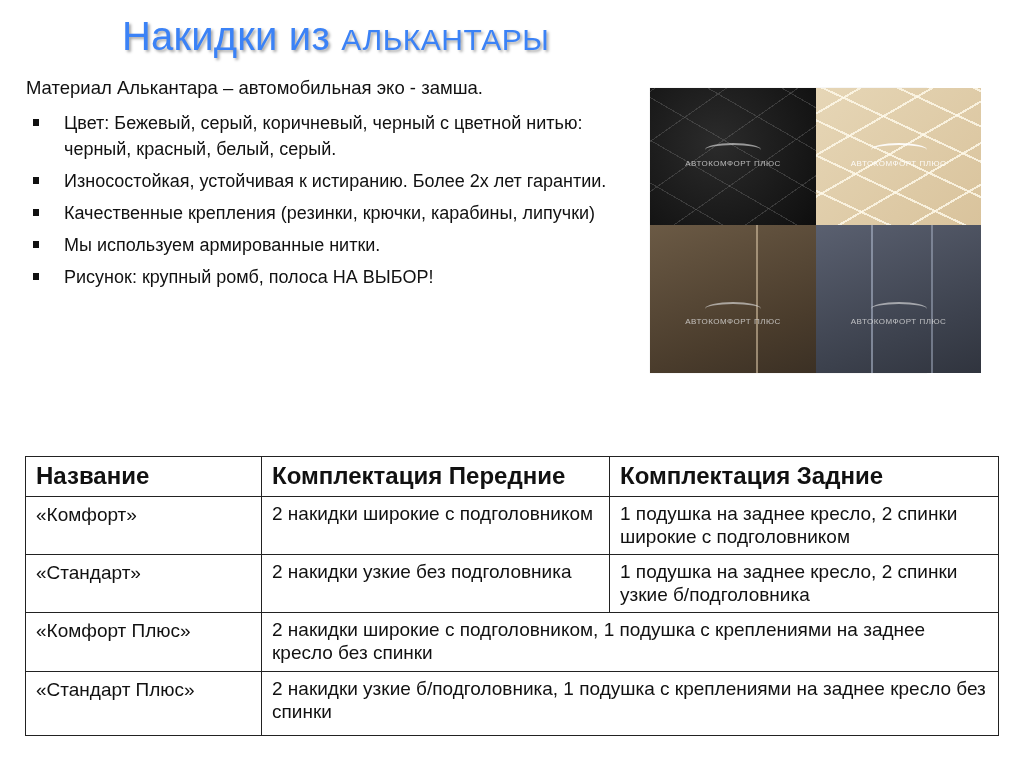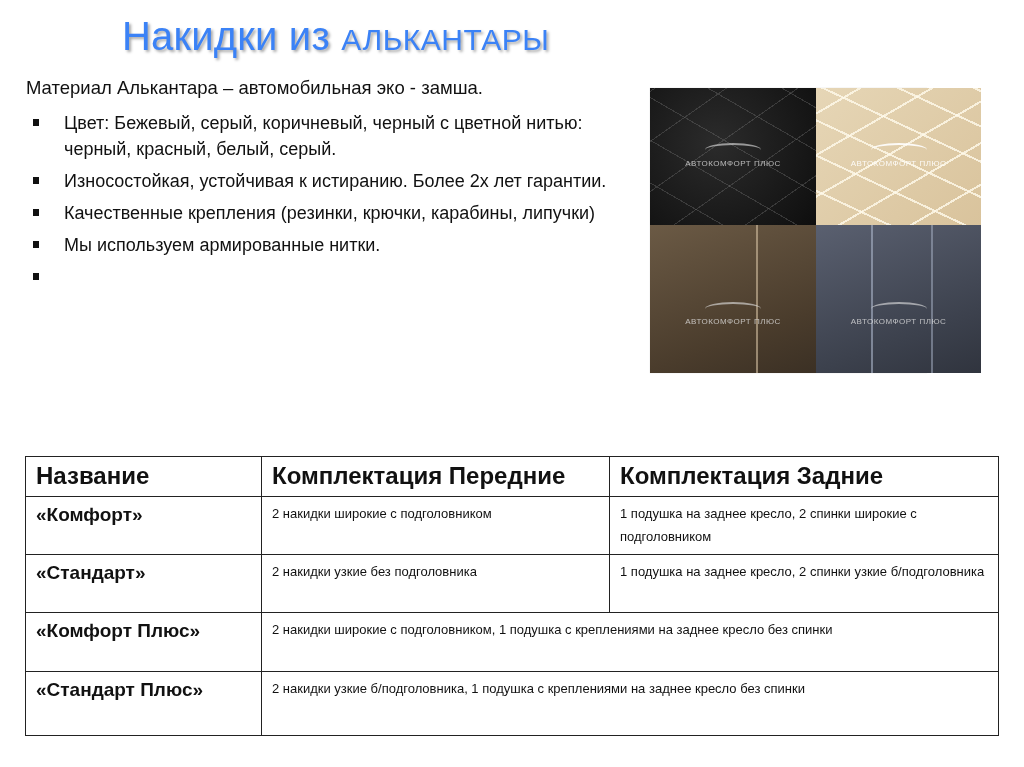--- a/index.html
+++ b/index.html
@@ -56,43 +56,43 @@
   .t-beige .car { border-top-color:rgba(255,255,255,0.9); }
 
   table.spec {
     position:absolute; left:25px; top:456px; width:973px; border-collapse:collapse;
     table-layout:fixed;
   }
   table.spec td, table.spec th {
     border:1.5px solid #222; vertical-align:top; text-align:left; padding:4px 10px;
   }
   table.spec th { font-weight:bold; font-size:24px; height:33px; line-height:33px; padding-top:2px; padding-bottom:4px; }
-  table.spec td.name { font-weight:bold; font-size:19px; line-height:28px; }
-  table.spec td.val { font-size:13px; line-height:23px; padding-top:5px; }
+  table.spec td.name { font-weight:normal; font-size:19px; line-height:28px; }
+  table.spec td.val { font-size:19px; line-height:23px; padding-top:5px; }
   table.spec tr.r1 td, table.spec tr.r2 td { height:48px; }
   table.spec tr.r3 td { height:49px; }
   table.spec tr.r4 td { height:54px; }
   .col1 { width:236px; } .col2 { width:348px; } .col3 { width:389px; }
 </style>
 </head>
 <body>
 
 <div class="title">
   <span>Накидки из</span>
   <span class="caps">АЛЬКАНТАРЫ</span>
 </div>
 
 <div class="intro">Материал Алькантара – автомобильная эко - замша.</div>
 
 <ul class="bullets">
   <li><span class="bullet"></span><span>Цвет: Бежевый, серый, коричневый, черный с  цветной нитью: черный, красный, белый, серый.</span></li>
   <li><span class="bullet"></span><span>Износостойкая, устойчивая к истиранию. Более 2х лет гарантии.</span></li>
   <li><span class="bullet"></span><span>Качественные крепления (резинки, крючки, карабины, липучки)</span></li>
   <li><span class="bullet"></span><span>Мы используем армированные нитки.</span></li>
-  <li><span class="bullet"></span></li>
+  <li><span class="bullet"></span><span>Рисунок: крупный ромб, полоса НА ВЫБОР!</span></li>
 </ul>
 
 <div class="photo">
   <div class="tile t-black">
     <div class="car"></div>
     <div class="logo">АВТОКОМФОРТ ПЛЮС</div>
   </div>
   <div class="tile t-beige">
     <div class="car"></div>
     <div class="logo">АВТОКОМФОРТ ПЛЮС</div>

